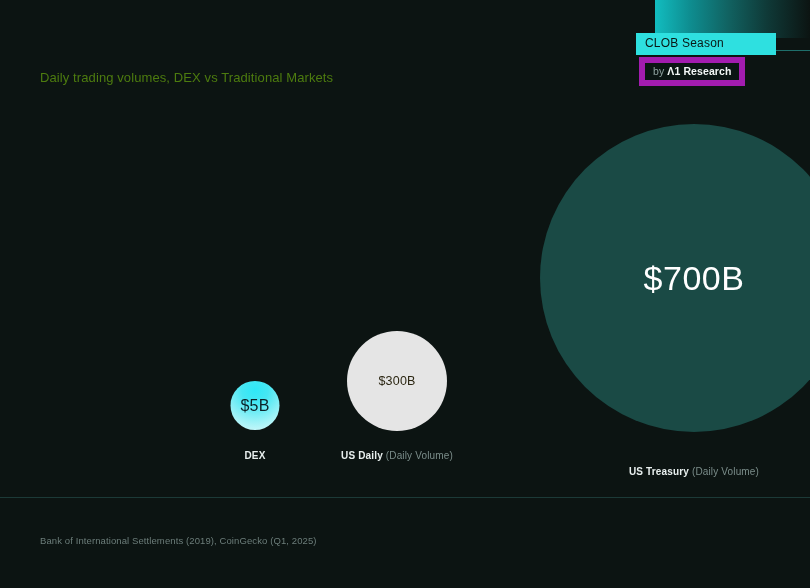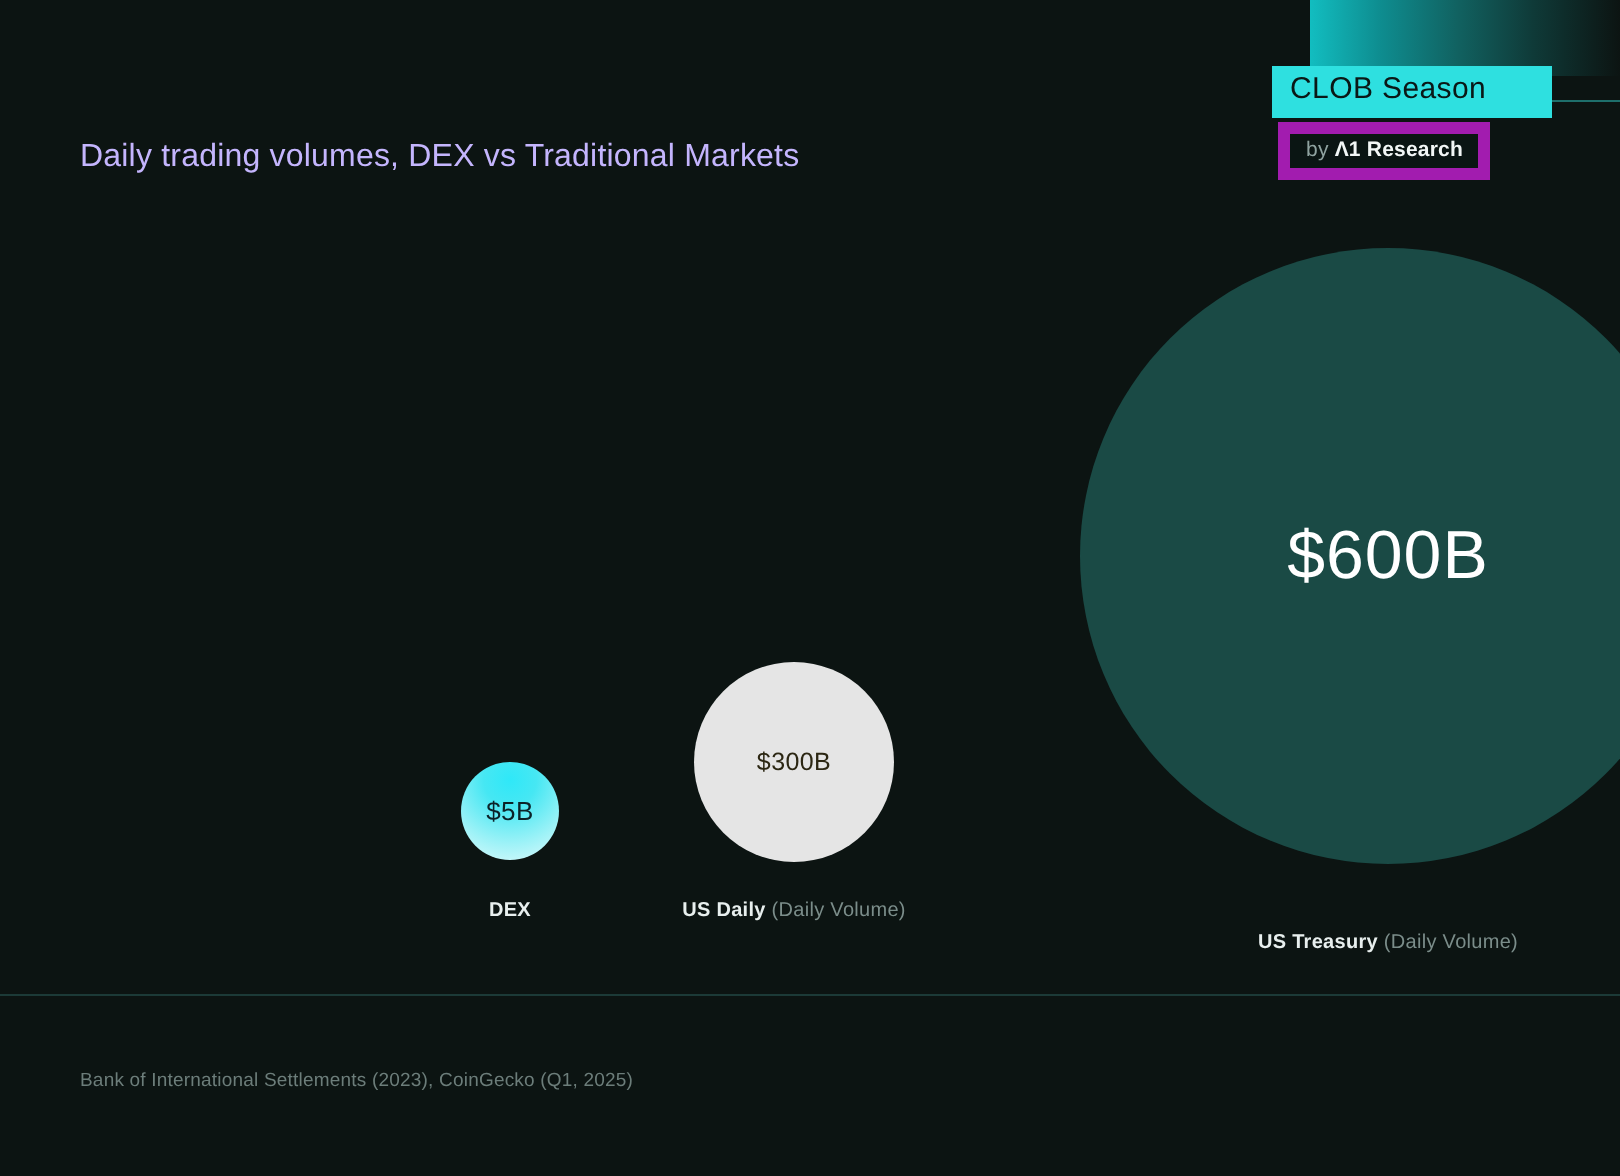--- a/index.html
+++ b/index.html
@@ -50,21 +50,21 @@
   .badge {
     position: absolute;
     top: 33px;
     left: 636px;
     width: 140px;
   }
 
   .badge-main {
     background: #2ee0e0;
     color: #0a1816;
-    font-size: 15px;
+    font-size: 12px;
     font-weight: 400;
     letter-spacing: 0.2px;
     padding: 3px 9px 4px 9px;
     display: block;
     width: 100%;
     text-align: left;
     line-height: 1.25;
   }
 
   .badge-sub {
@@ -89,23 +89,23 @@
     font-size: 20px;
     font-weight: 400;
     color: #f1f5f4;
     letter-spacing: 0.1px;
   }
 
   .subtitle {
     position: absolute;
     top: 70px;
     left: 40px;
-    font-size: 16px;
-    font-weight: 400;
-    color: #c4b5fd;
+    font-size: 13px;
+    font-weight: 400;
+    color: #4d7c0f;
     letter-spacing: 0.1px;
     text-align: right;
   }
 
   
   .plot {
     position: absolute;
     top: 110px;
     left: 0;
     width: 810px;
@@ -143,21 +143,21 @@
   }
   .bubble-label .cat { color: #e8efee; font-weight: 700; margin-top: 28px; }
   .bubble-label .qual { color: #7b8d8a; font-weight: 400; }
 
   
   #g-dex { left: 155px; top: 0; width: 200px; height: 360px; }
   #g-dex .bubble {
     width: 49px; height: 49px; top: 271px;
     background: radial-gradient(circle at 50% 18%, #2fe8f8 0%, #46e7f3 28%, #9df2f7 68%, #dffafb 100%);
   }
-  #g-dex .bubble-value { font-size: 13px; color: #0c2228; }
+  #g-dex .bubble-value { font-size: 16px; color: #0c2228; }
   #g-dex .bubble-label { top: 340px; }
 
   
   #g-equity { left: 277px; top: 0; width: 240px; height: 360px; }
   #g-equity .bubble {
     width: 100px; height: 100px; top: 221px;
     background: #e5e5e5;
   }
   #g-equity .bubble-value { font-size: 12.5px; color: #2c2713; }
   #g-equity .bubble-label { top: 340px; }
@@ -224,26 +224,26 @@
       <div class="bubble">
         <span class="bubble-value">$300B</span>
       </div>
       <div class="bubble-label">
         <span class="cat">US Daily</span>&nbsp;<span class="qual">(Daily Volume)</span>
       </div>
     </div>
 
     <div class="bubble-group" id="g-treasury">
       <div class="bubble">
-        <span class="bubble-value">$600B</span>
+        <span class="bubble-value">$700B</span>
       </div>
       <div class="bubble-label">
         <span class="cat">US Treasury</span>&nbsp;<span class="qual">(Daily Volume)</span>
       </div>
     </div>
 
   </div>
 
   <div class="divider"></div>
 
-  <div class="footer-note">Bank of International Settlements (2023), CoinGecko (Q1, 2025)</div>
+  <div class="footer-note">Bank of International Settlements (2019), CoinGecko (Q1, 2025)</div>
 
 </div>
 
 </body></html>

